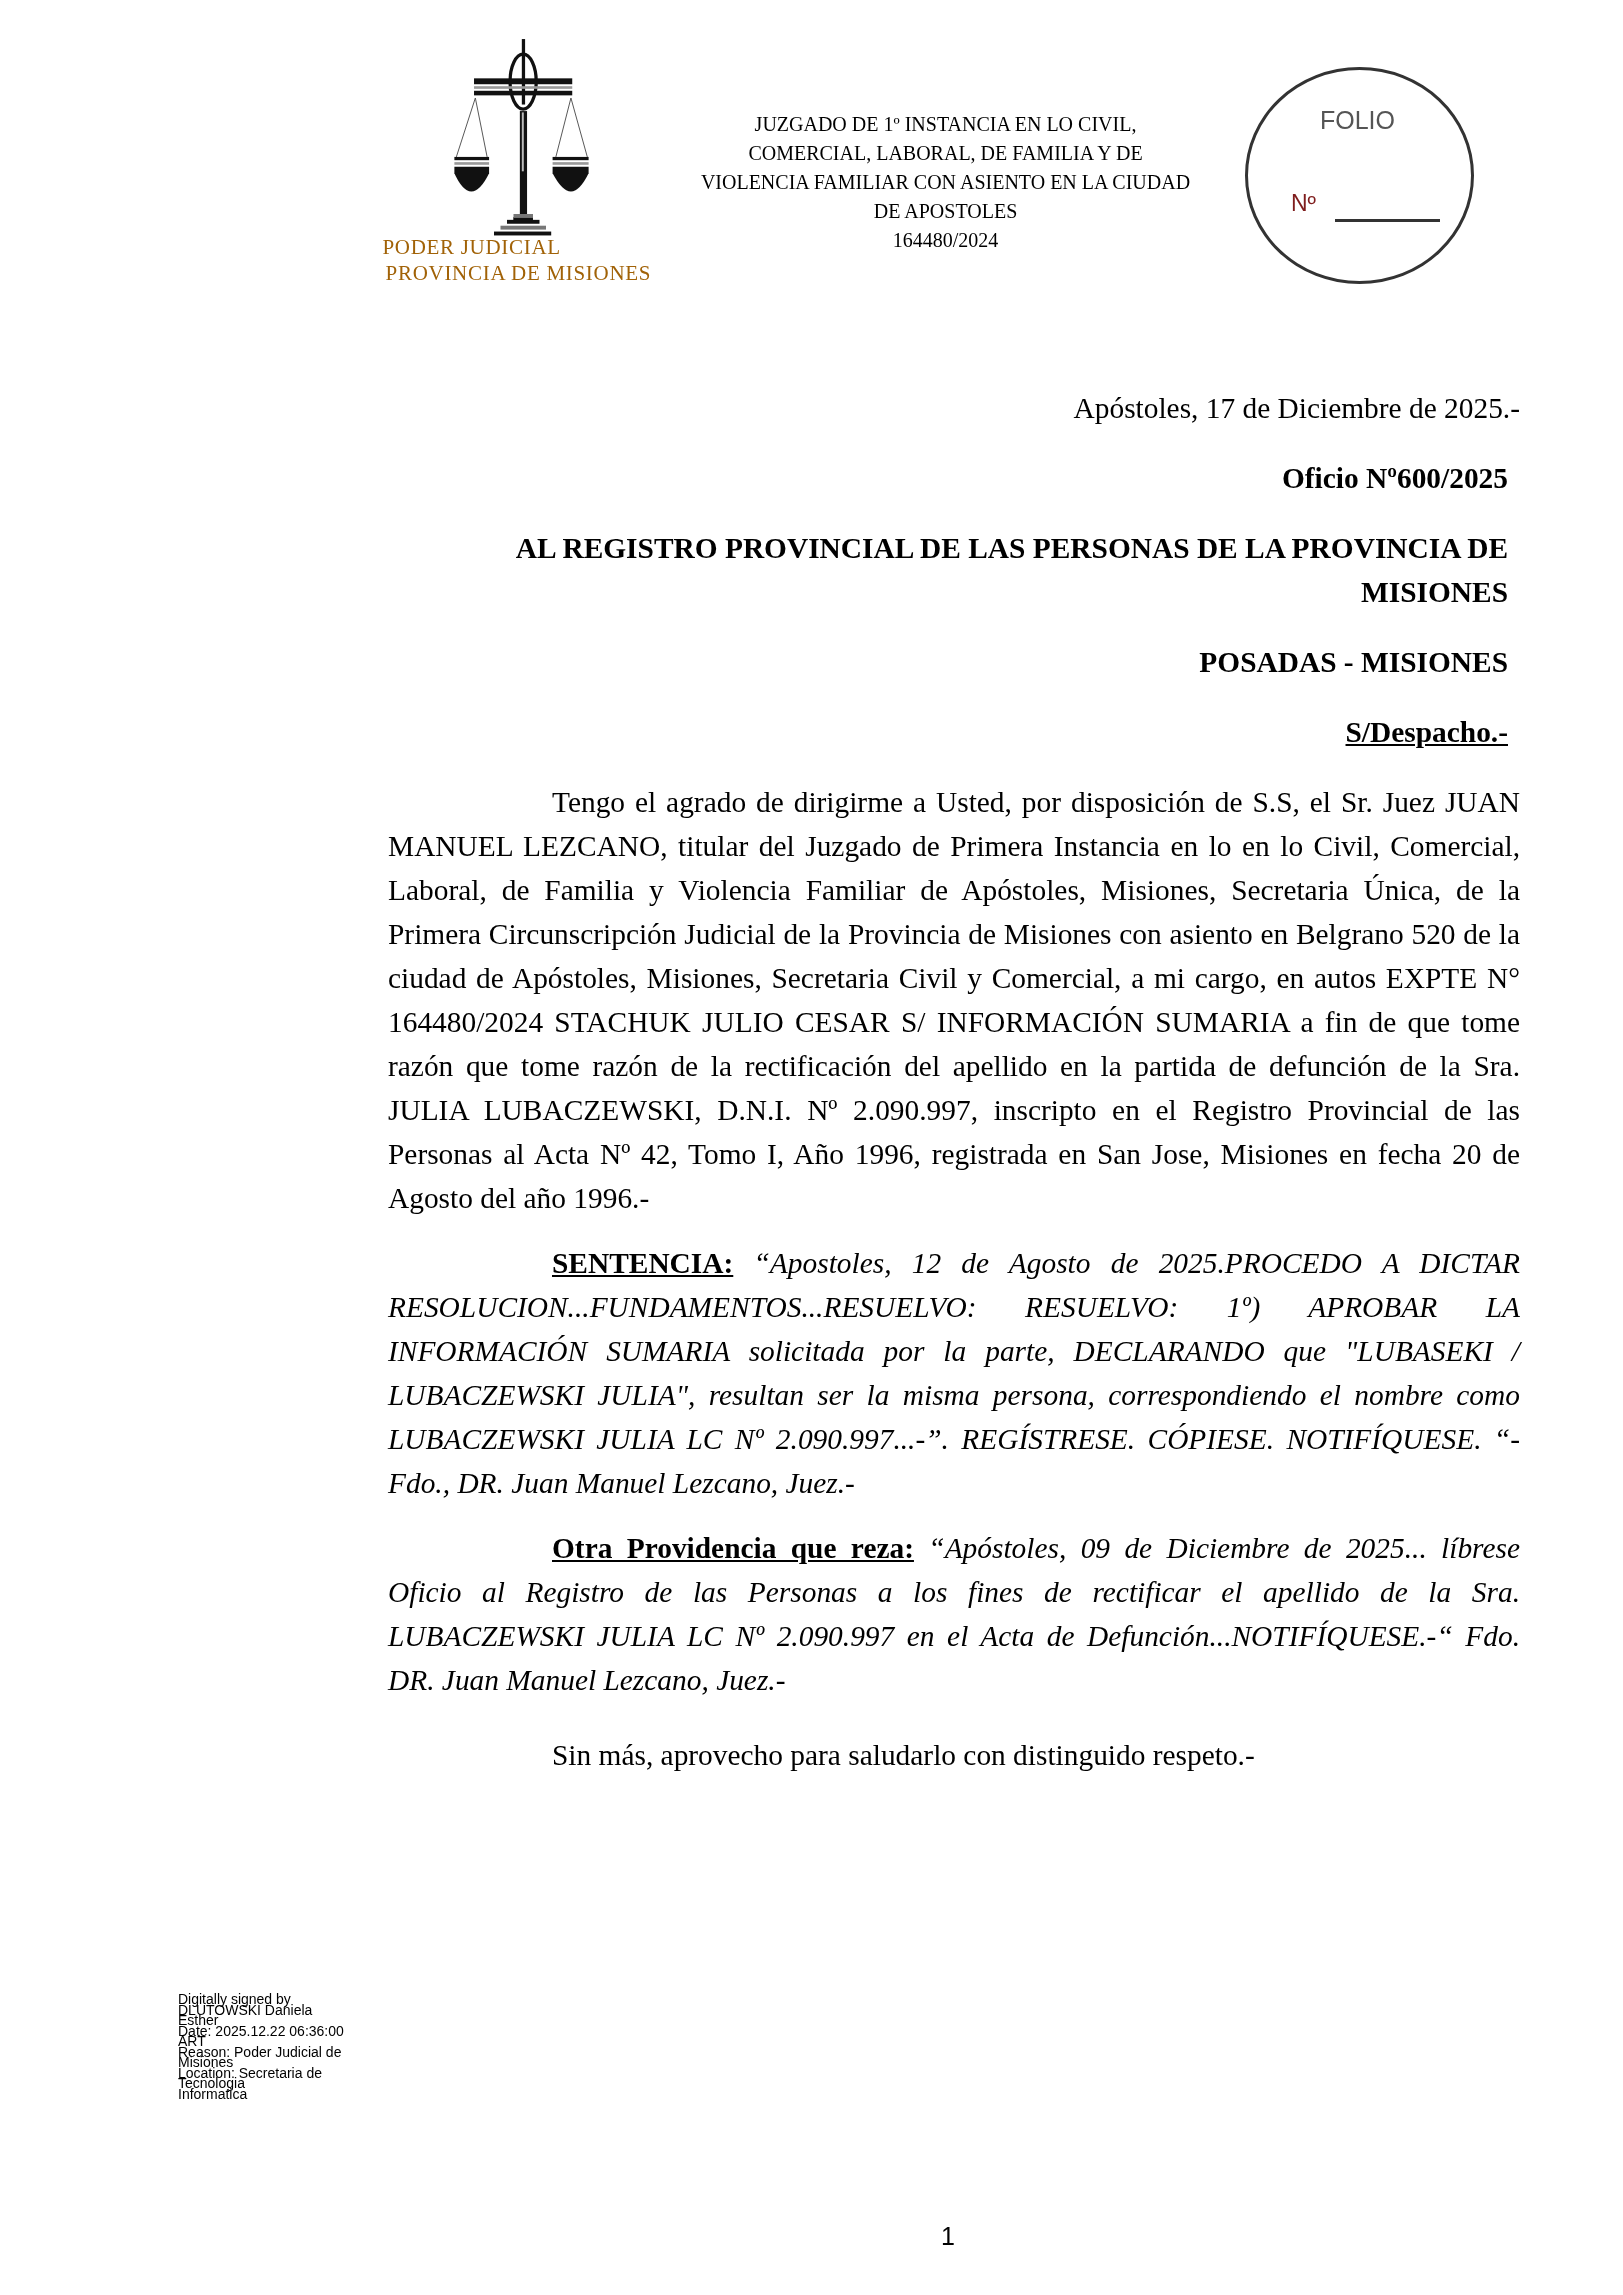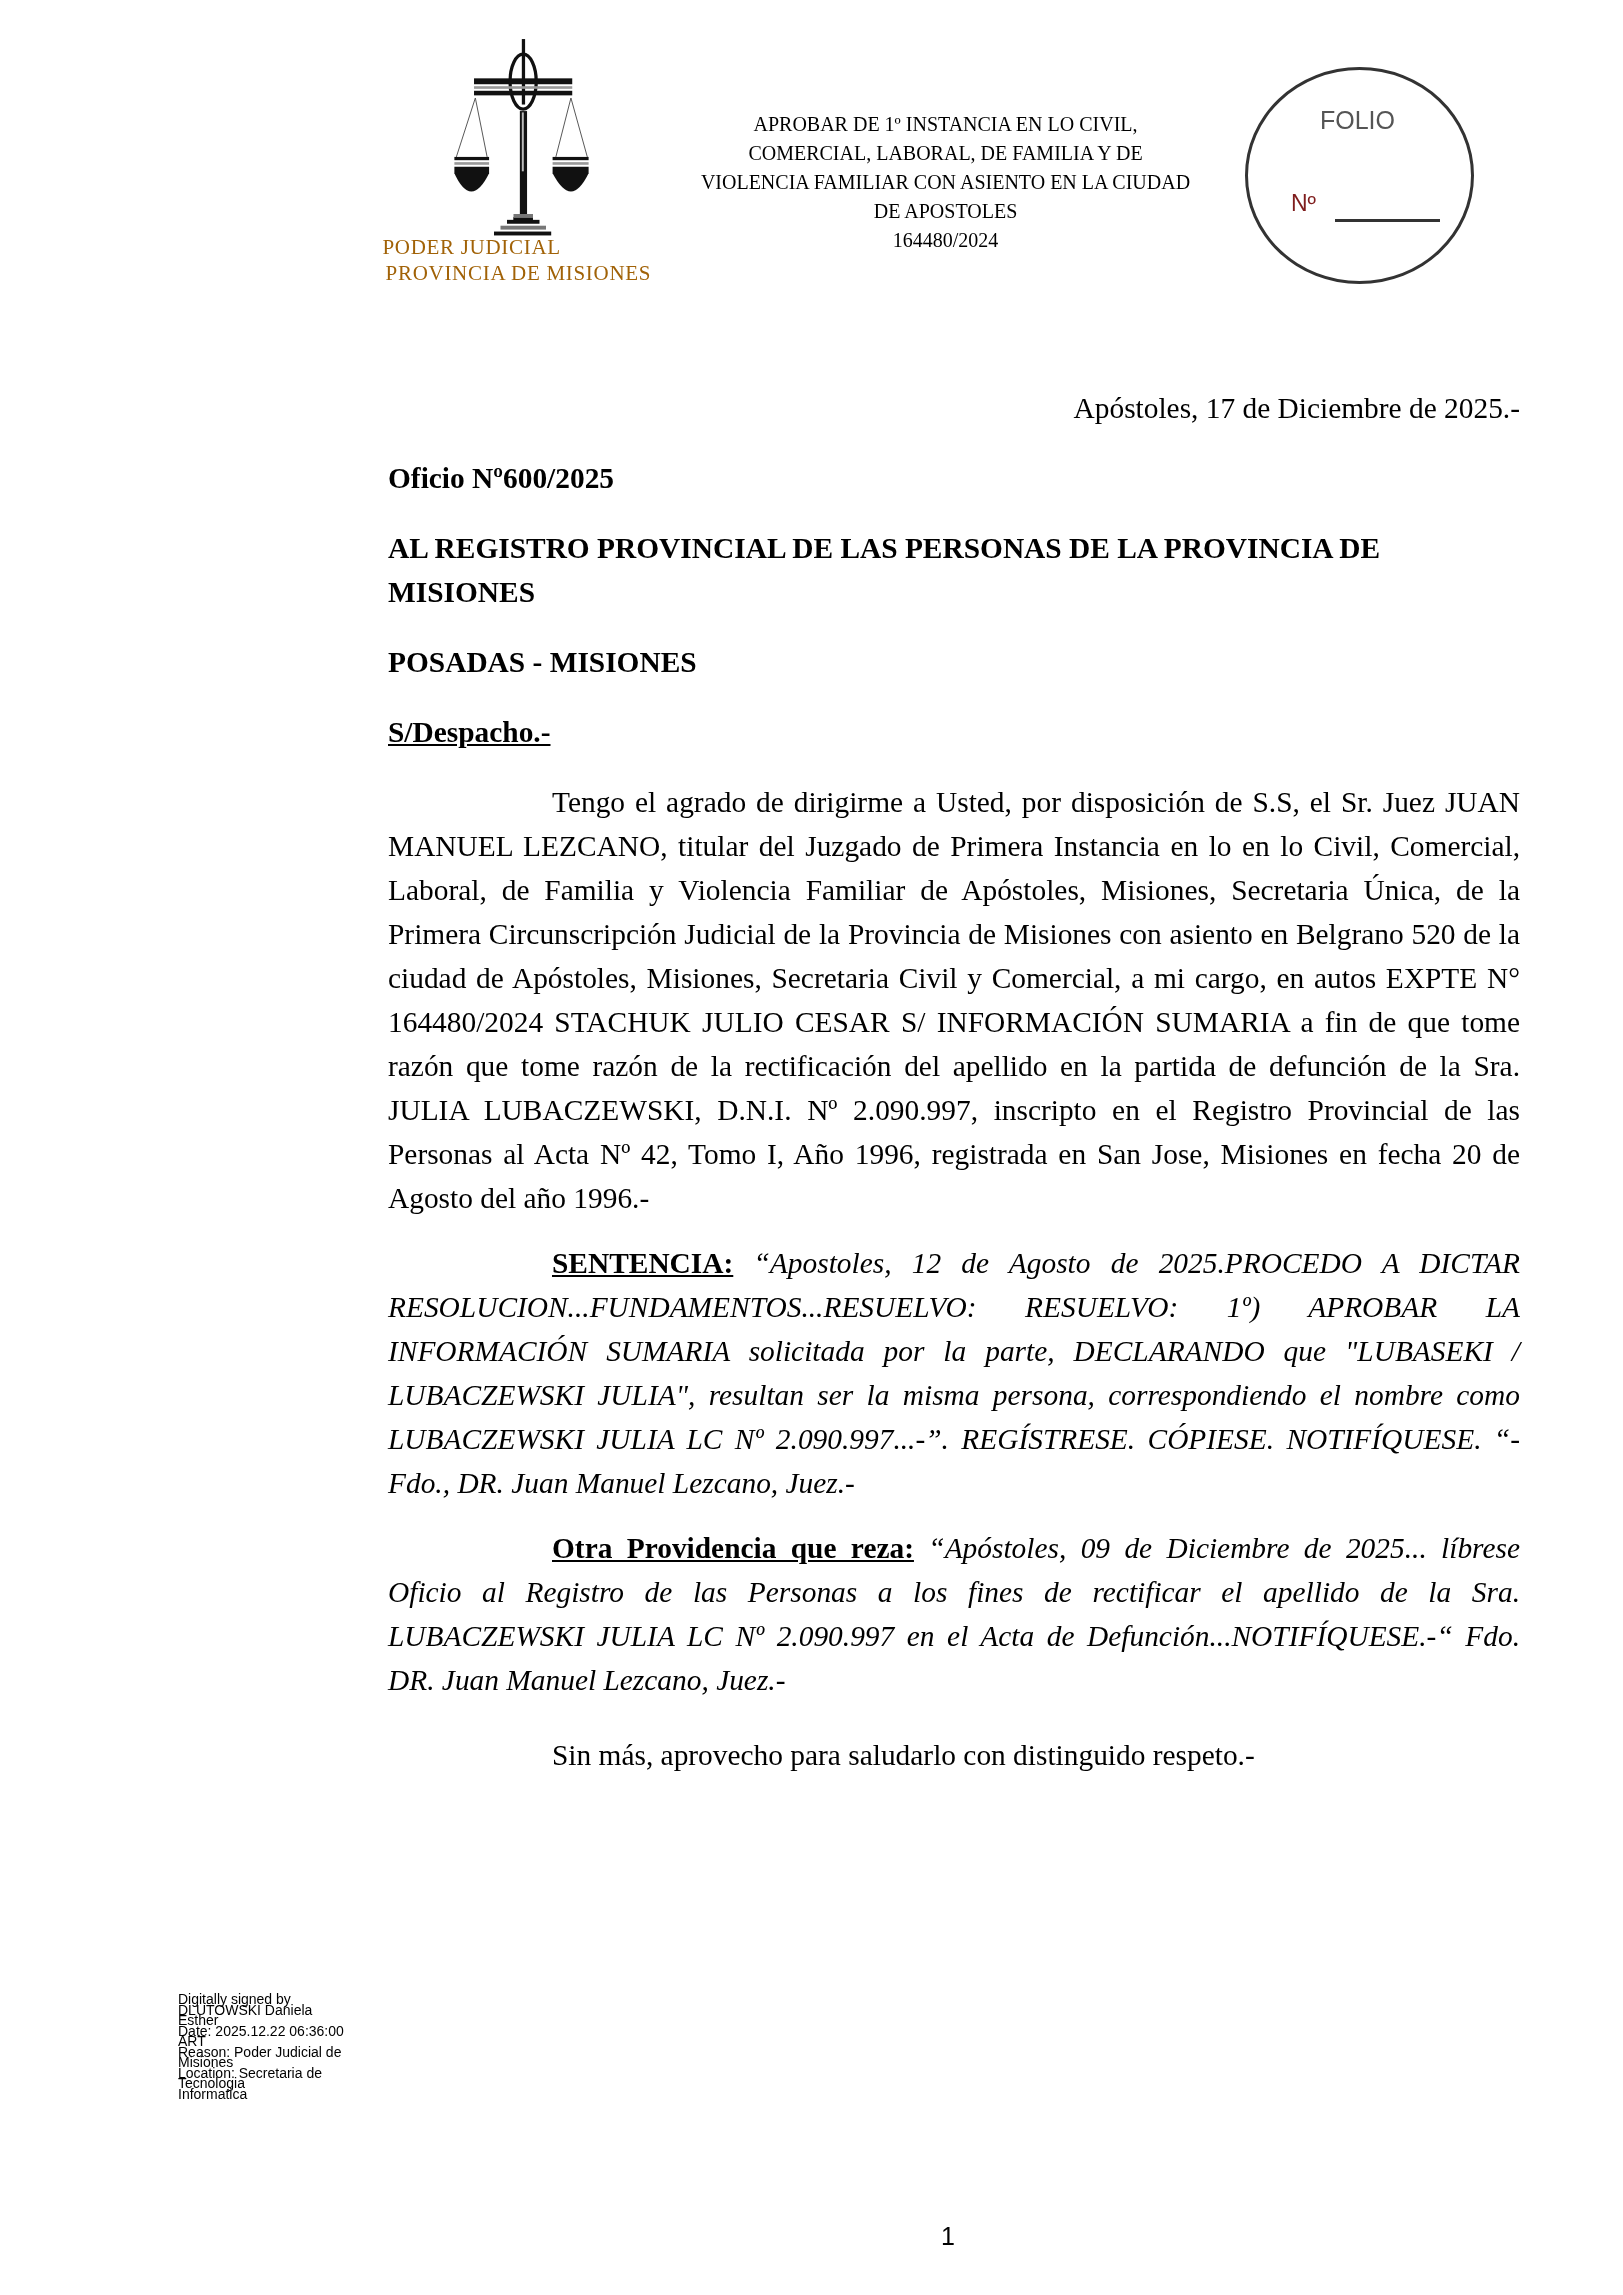--- a/index.html
+++ b/index.html
@@ -18,21 +18,21 @@
   #court-header div { white-space: nowrap; }
 
   #folio-stamp { position: absolute; left: 1245px; top: 67px; width: 226px; width: 229px; height: 217px; border: 3.3px solid #333; border-radius: 50%; box-sizing: border-box; }
   #folio-label { position: absolute; left: 72px; top: 36px; font-size: 25px; color: #555; }
   #folio-no { position: absolute; left: 43px; top: 120px; font-size: 23px; color: #7f1d1d; }
   #folio-line { position: absolute; left: 87px; top: 149px; width: 105px; height: 2.6px; background: #333; }
 
   
   #doc { position: absolute; left: 388px; top: 386px; width: 1132px; font-size: 29.4px; line-height: 44px; }
   #date-line { text-align: right; margin-bottom: 26px; }
-  .heading { font-weight: bold; margin: 0; }
+  .heading { font-weight: bold; margin: 12px; text-align: right; }
   #oficio { margin-bottom: 26px; }
   #addressee { margin-bottom: 26px; font-family: Liberation Serif, serif; }
   #city { margin-bottom: 26px; }
   #despacho { text-decoration: underline; margin-bottom: 26px; }
   p.para { margin: 0 0 21px 0; text-align: justify; text-indent: 164px; }
   .label-u { font-weight: bold; text-decoration: underline; font-style: normal; }
   em { font-style: italic; }
   p.closing { text-align: left; text-indent: 164px; margin-top: 31px; }
 
   
@@ -76,21 +76,21 @@
     <rect x="170" y="0" width="30" height="6" fill="#777"></rect>
     <rect x="160" y="9" width="50" height="6" fill="#111"></rect>
     <rect x="150" y="18" width="70" height="6" fill="#777"></rect>
     <rect x="140" y="27" width="88" height="6" fill="#111"></rect>
   </svg>
   <div id="logo-line1" class="logo-text" style="top:196px">PODER JUDICIAL</div>
   <div id="logo-line2" class="logo-text" style="top:222px">PROVINCIA DE MISIONES</div>
 </div>
 
 <div id="court-header" class="serif">
-  <div>APROBAR DE 1º INSTANCIA EN LO CIVIL,</div>
+  <div>JUZGADO DE 1º INSTANCIA EN LO CIVIL,</div>
   <div>COMERCIAL, LABORAL, DE FAMILIA Y DE</div>
   <div>VIOLENCIA FAMILIAR CON ASIENTO EN LA CIUDAD</div>
   <div>DE APOSTOLES</div>
   <div>164480/2024</div>
 </div>
 
 <div id="folio-stamp" class="sans">
   <div id="folio-label">FOLIO</div>
   <div id="folio-no">Nº</div>
   <div id="folio-line"></div>

